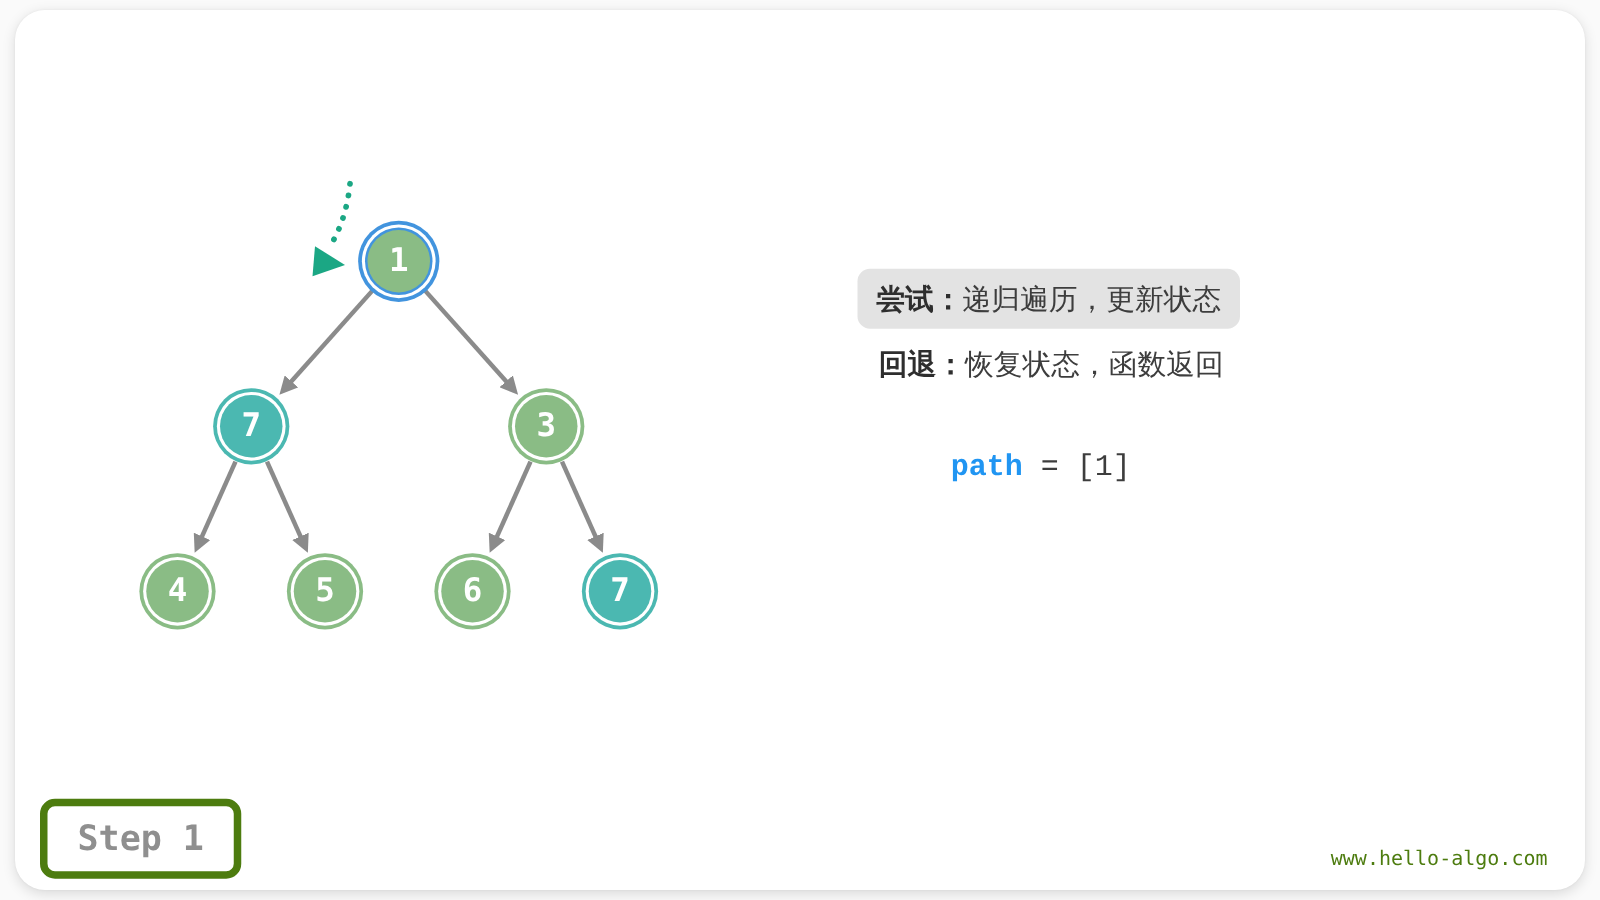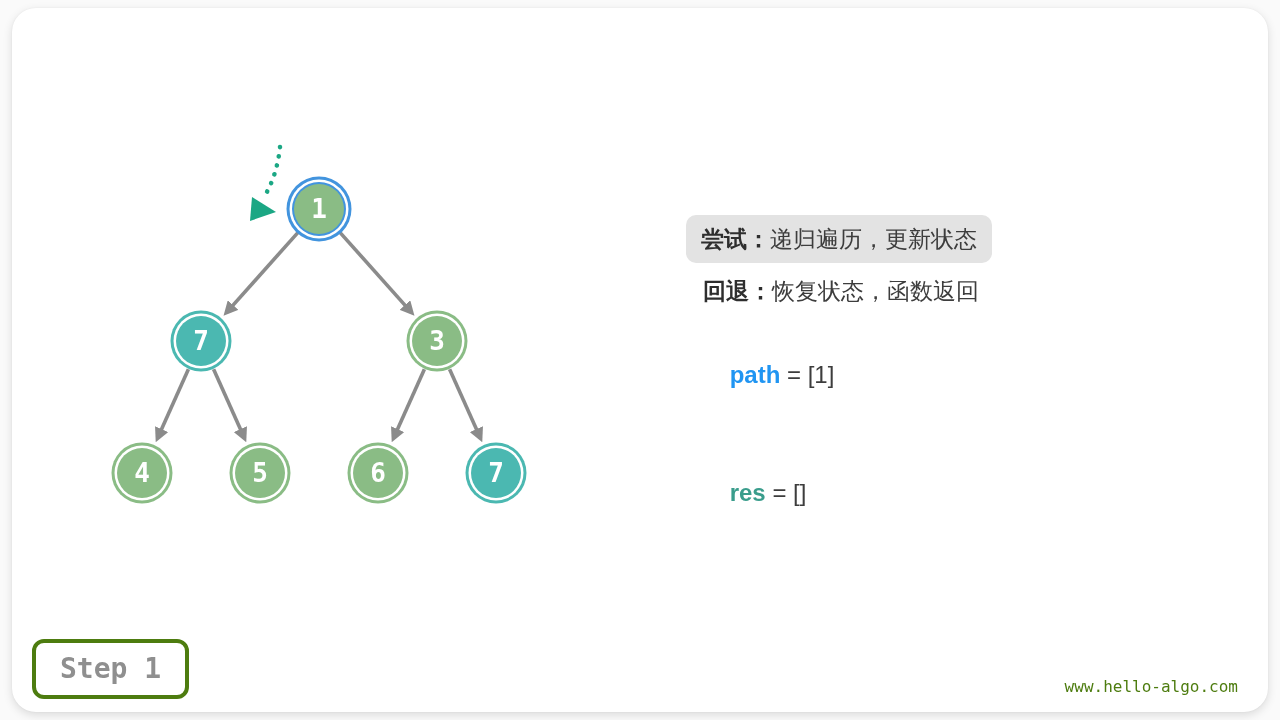--- a/index.html
+++ b/index.html
@@ -31,29 +31,29 @@
                  box-shadow:0 0 0 2px var(--highlight-blue,#4294de),
                             0 0 0 4.5px #fff,
                             0 0 0 7.5px var(--highlight-blue,#4294de); }
 
   .panel-line { position:absolute; color:#3d3d3d; }
   .try-box { left:686px; top:215px; background:#e3e3e3; border-radius:10px;
              padding:8px 15px; font-size:23px; line-height:32px; }
   .back-line { left:703px; top:276px; font-size:23px; line-height:30px; }
   .zh-label { font-weight:bold; color:#2e2e2e; }
   .code-line { white-space:pre;
-               font-family:Liberation Sans, sans-serif;
+               font-family:Liberation Mono, monospace;
                font-size:24px; line-height:30px; color:#3d3d3d; }
   .path-line { left:703px; top:330px; }
   .res-line  { left:703px; top:448px; }
   .var-path { font-weight:bold; color:var(--path-blue,#2095f2); }
   .var-res  { font-weight:bold; color:var(--res-teal,#3a9d8c); }
 
   .step-badge { position:absolute; left:32px; top:639px;
-                border:4px solid #4d7c0f; border-radius:12px; background:#fff;
+                border:6px solid #4d7c0f; border-radius:12px; background:#fff;
                 padding:12px 24px;
                 font:bold 28px "DejaVu Sans Mono","Liberation Mono",monospace;
                 color:#8f8f8f; line-height:1; }
 
   .watermark { position:absolute; right:42px; top:677px;
                font:16px "DejaVu Sans Mono","Liberation Mono",monospace;
                color:#4d7c0f; }
 </style>
 </head>
 <body>
@@ -107,23 +107,20 @@
   </div>
 
   <div class="panel-line try-box">
     <span class="zh-label">尝试：</span><span>递归遍历，更新状态</span>
   </div>
 
   <div class="panel-line code-line path-line">
     <span class="var-path">path</span><span> = [1]</span>
   </div>
 
-  <div class="panel-line code-line res-line">
-    <span class="var-res">res</span><span> = []</span>
-  </div>
 
   <div class="step-badge">
     <span>Step 1</span>
   </div>
 
   <div class="watermark">www.hello-algo.com</div>
 
 </div>
 
 </body></html>

